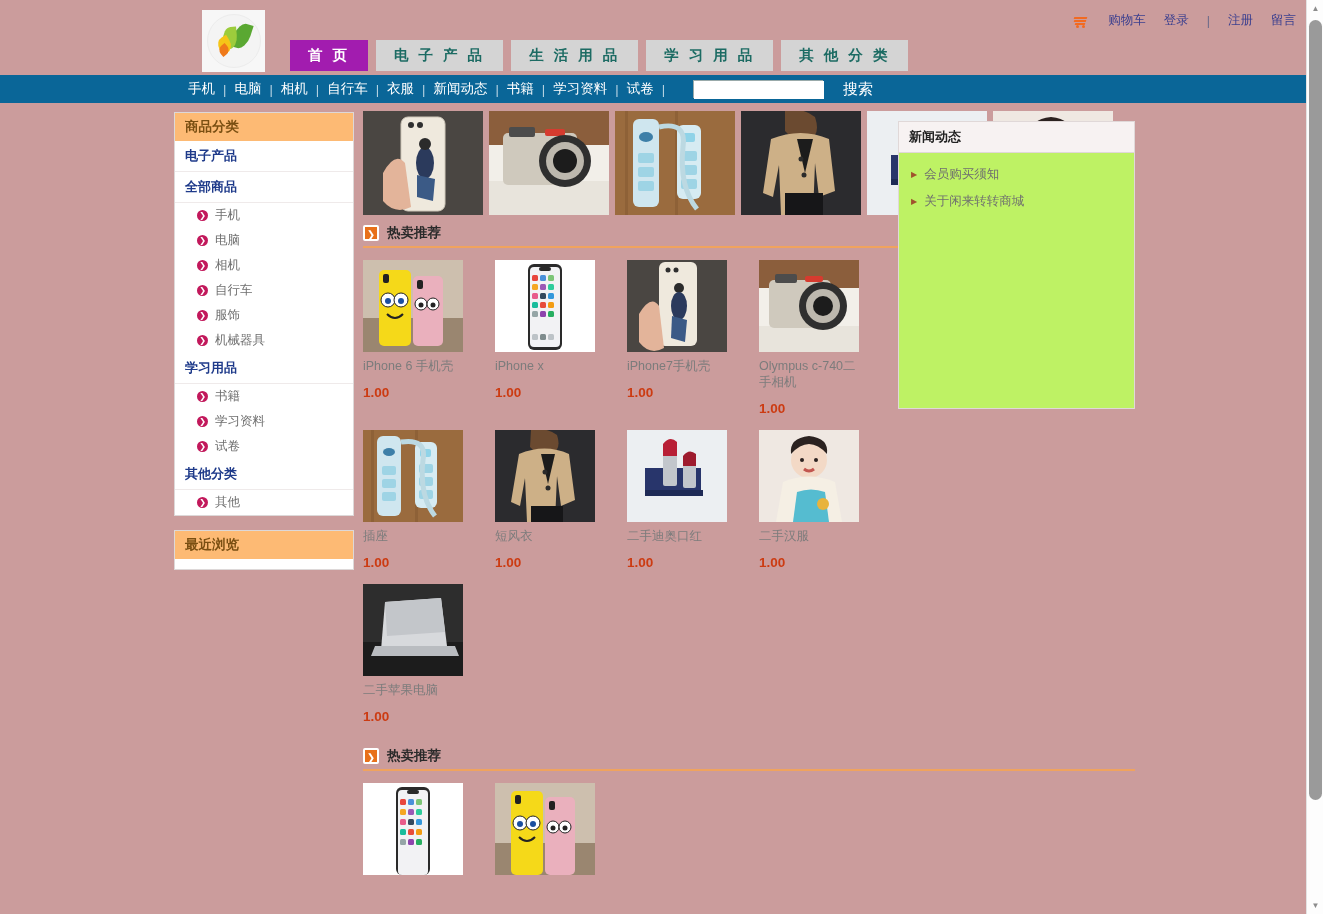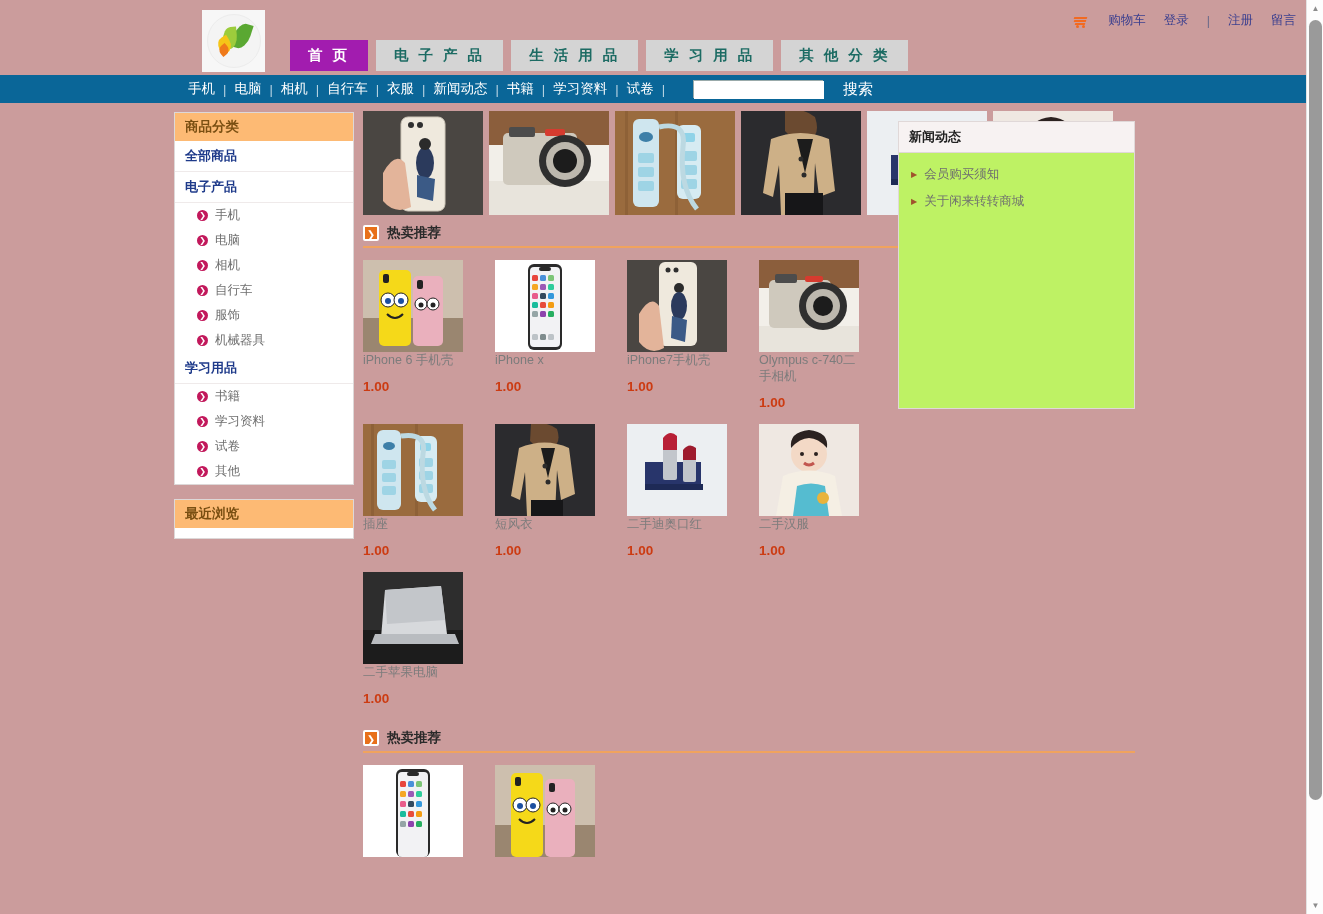--- a/index.html
+++ b/index.html
@@ -78,21 +78,21 @@
   .bn svg{display:block;}
 
   .sec-head{display:flex;align-items:center;gap:8px;margin-top:9px;border-bottom:2px solid #f0a35e;padding-bottom:4px;position:relative;}
   .sec-icon{width:16px;height:16px;background:#e8701a;color:#fff;font-size:10px;line-height:16px;text-align:center;border:2px solid #fff;border-radius:2px;font-weight:bold;flex:none;}
   .sec-title{font-weight:bold;font-size:13.5px;color:#2a2a2a;}
 
   #todayarea{display:flex;}
   #prodgrid{width:528px;padding-top:12px;display:flex;flex-wrap:wrap;}
   .prod{width:132px;margin-bottom:14px;}
   .prod .thumb{width:100px;height:92px;background:#fff;overflow:hidden;display:block;}
-  .prod .pname{display:block;width:108px;color:#7c7c7c;font-size:12.5px;line-height:16px;text-decoration:none;cursor:pointer;}
+  .prod .pname{display:block;margin-top:6px;width:108px;color:#7c7c7c;font-size:12.5px;line-height:16px;text-decoration:none;cursor:pointer;}
   .prod .price{margin-top:11px;color:#cc3b12;font-weight:bold;font-size:13.5px;}
 
   #newspanel{position:absolute;left:535px;top:10px;width:237px;height:288px;background:#bef264;border:1px solid #e0d8d8;}
   #newspanel .nh{background:#f7f2f2;border-bottom:1px solid #e0d8d8;padding:6px 10px;font-weight:bold;font-size:13px;color:#222;}
   #newspanel .nb{padding:8px 10px;background:transparent;}
   .news-item{display:flex;align-items:center;gap:7px;padding:5px 2px;color:#6f6f6f;font-size:12.5px;text-decoration:none;cursor:pointer;}
   .tri-icon{color:#a0522d;font-size:8px;}
 
   #hotgrid{padding-top:12px;display:flex;flex-wrap:wrap;}
 </style>
@@ -164,23 +164,23 @@
     </div>
   </div>
 
   <div id="content">
 
     <div id="leftcol">
 
       <div class="panel">
         <div class="panel-head">商品分类</div>
 
+        <a class="cat-top">电子产品</a>
+
         <a class="cat-top">全部商品</a>
-
-        <a class="cat-top">电子产品</a>
         <div class="cat-sub-wrap">
           <div class="cat-sub">
             <span class="arrow-icon">❯</span>
             <span>手机</span>
           </div>
           <div class="cat-sub">
             <span class="arrow-icon">❯</span>
             <span>电脑</span>
           </div>
           <div class="cat-sub">
@@ -213,20 +213,21 @@
           <div class="cat-sub">
             <span class="arrow-icon">❯</span>
             <span>学习资料</span>
           </div>
           <div class="cat-sub">
             <span class="arrow-icon">❯</span>
             <span>试卷</span>
           </div>
         </div>
 
+        <a class="cat-top">其他分类</a>
         <div class="cat-sub-wrap">
           <div class="cat-sub">
             <span class="arrow-icon">❯</span>
             <span>其他</span>
           </div>
         </div>
       </div>
 
       <div class="panel" id="recent-panel">
         <div class="panel-head">最近浏览</div>

